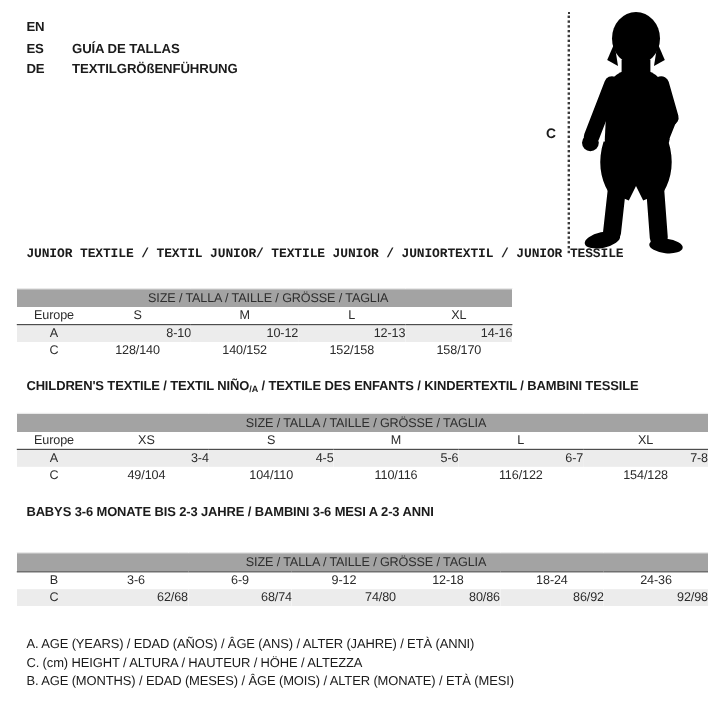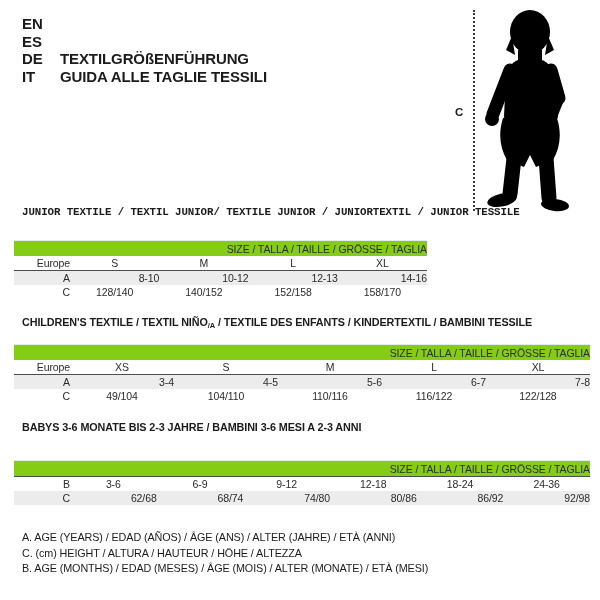--- a/index.html
+++ b/index.html
@@ -4,69 +4,66 @@
 <style>
   html,body{margin:0;padding:0;}
   body{
     width:600px;height:600px;background:#ffffff;position:relative;overflow:hidden;
     font-family:"Liberation Sans", sans-serif;color:#1b1b1b;
     -webkit-font-smoothing:antialiased;
   }
   .abs{position:absolute;}
 
   
-  .langs{left:22px;top:15px;font-weight:bold;font-size:15px;line-height:17.5px;letter-spacing:-0.1px;}
+  .langs{left:22px;top:15px;font-weight:bold;font-size:11px;line-height:17.5px;letter-spacing:-0.1px;}
   .lang-row{display:flex;}
   .lang-code{width:38px;flex:0 0 38px;}
 
   
   .height-line{left:473px;top:10px;height:201px;width:0;border-left:2px dotted #3a3a3a;}
   .height-c{left:455px;top:106px;font-weight:bold;font-size:11.5px;}
   .baby{left:483px;top:8px;}
 
   
   .sec-title{font-weight:bold;font-size:10.8px;letter-spacing:-0.1px;white-space:nowrap;}
   .t1-title{left:22px;top:206px;font-family:Liberation Mono, monospace;}
   .t2-title{left:22px;top:316px;}
   .t3-title{left:22px;top:420px;line-height:15.5px;white-space:normal;width:560px;}
   .sub-a{font-size:7.5px;vertical-align:-2px;}
 
   
   table.size-table{border-collapse:collapse;table-layout:fixed;font-size:10.5px;letter-spacing:-0.1px;}
   table.size-table td{padding:0;height:14px;text-align:center;vertical-align:middle;color:#2b2b2b;overflow:hidden;white-space:nowrap;}
-  table.size-table td.lbl{text-align:right;padding-left:6px;}
-  tr.bar-row td{background:#84cc16;height:15px;text-align:right;padding-left:6px;color:#2e2e2e;border-top:1px solid #e9e9e9;}
+  table.size-table td.lbl{text-align:center;padding-left:6px;}
+  tr.bar-row td{background:#a3a3a3;height:15px;text-align:center;padding-left:6px;color:#2e2e2e;border-top:1px solid #e9e9e9;}
   tr.head-row td{border-bottom:1px solid #4d4d4d;}
   tr.shaded td{background:#ececec;text-align:right;}
   .t1{left:14px;top:240px;width:413px;}
   .t2{left:14px;top:344px;width:576px;}
   .t3{left:14px;top:460px;width:576px;}
   .t3 tr.bar-row td{border-bottom:1px solid #4d4d4d;}
   col.c-label{width:56px;}
 
   
   .notes{left:22px;top:530px;font-weight:normal;font-size:10.8px;line-height:15.5px;letter-spacing:-0.1px;}
 </style>
 </head>
 <body>
 
 <div class="abs langs">
   <div class="lang-row">
     <span class="lang-code">EN</span>
   </div>
   <div class="lang-row">
     <span class="lang-code">ES</span>
+    <span>GUÍA DE TALLAS</span>
   </div>
   <div class="lang-row">
     <span class="lang-code">DE</span>
     <span>TEXTILGRÖßENFÜHRUNG</span>
-  </div>
-  <div class="lang-row">
-    <span class="lang-code">IT</span>
-    <span>GUIDA ALLE TAGLIE TESSILI</span>
   </div>
 </div>
 
 <div class="abs height-line"></div>
 <div class="abs height-c">C</div>
 <svg class="abs baby" width="102" height="204" viewBox="0 0 102 204" xmlns="http://www.w3.org/2000/svg">
   <g fill="#000000" stroke="none">
 
     <ellipse cx="47" cy="24" rx="20" ry="22"></ellipse>
     <path d="M29 28 l-6 14 9 5 z"></path>
@@ -159,21 +156,21 @@
       <td>5-6</td>
       <td>6-7</td>
       <td>7-8</td>
     </tr>
     <tr>
       <td class="lbl">C</td>
       <td>49/104</td>
       <td>104/110</td>
       <td>110/116</td>
       <td>116/122</td>
-      <td>122/128</td>
+      <td>154/128</td>
     </tr>
   </tbody>
 </table>
 
 <div class="abs sec-title t3-title">
   <div>BABYS 3-6 MONATE BIS 2-3 JAHRE / BAMBINI 3-6 MESI A 2-3 ANNI</div>
 </div>
 <table class="abs size-table t3">
   <colgroup>
       <col class="c-label">

